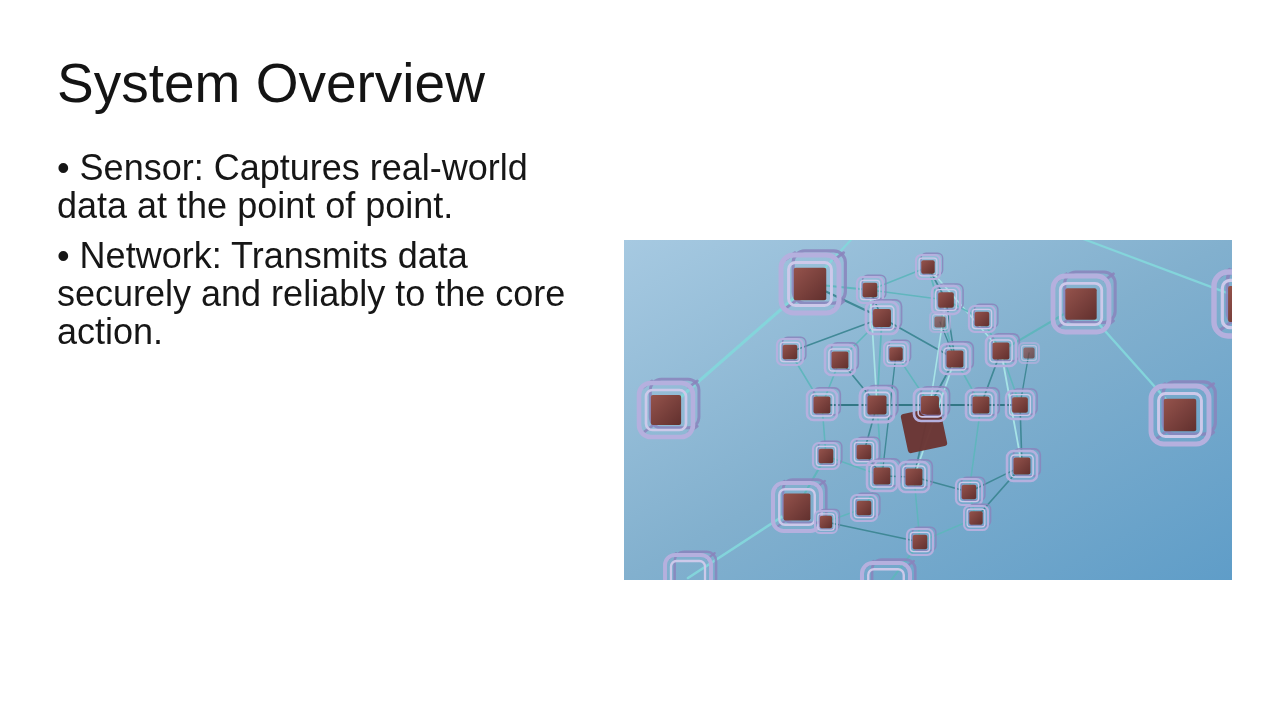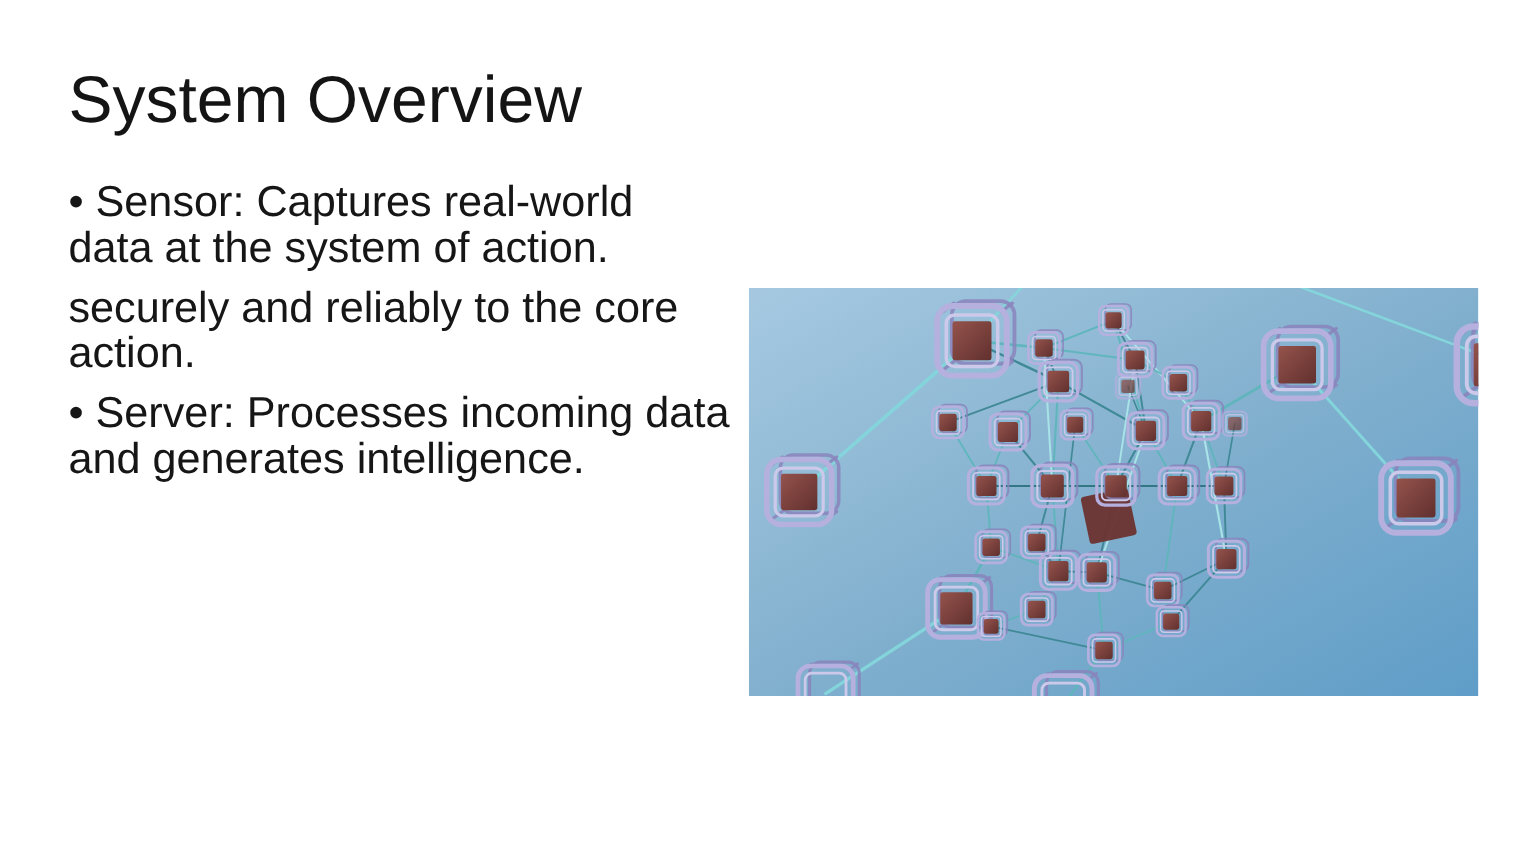--- a/index.html
+++ b/index.html
@@ -16,29 +16,26 @@
 </style>
 </head>
 <body>
 
 <div class="slide">
   <h1 class="title">System Overview</h1>
 
   <div class="bullets">
     <p class="bullet">
       <span class="bline">• Sensor: Captures real-world</span>
-      <span class="bline">data at the system of action.</span>
+      <span class="bline">data at the point of point.</span>
     </p>
     <p class="bullet">
+      <span class="bline">• Network: Transmits data</span>
       <span class="bline">securely and reliably to the core</span>
       <span class="bline">action.</span>
-    </p>
-    <p class="bullet">
-      <span class="bline">• Server: Processes incoming data</span>
-      <span class="bline">and generates intelligence.</span>
     </p>
   </div>
 
   <figure class="figure">
       <svg width="608" height="340" viewBox="0 0 608 340">
         <defs>
           <linearGradient id="bgG" x1="0" y1="0" x2="1" y2="1">
             <stop offset="0" stop-color="#a6c9e1"></stop>
             <stop offset="0.5" stop-color="#82b0ce"></stop>
             <stop offset="1" stop-color="#5f9dc8"></stop>

